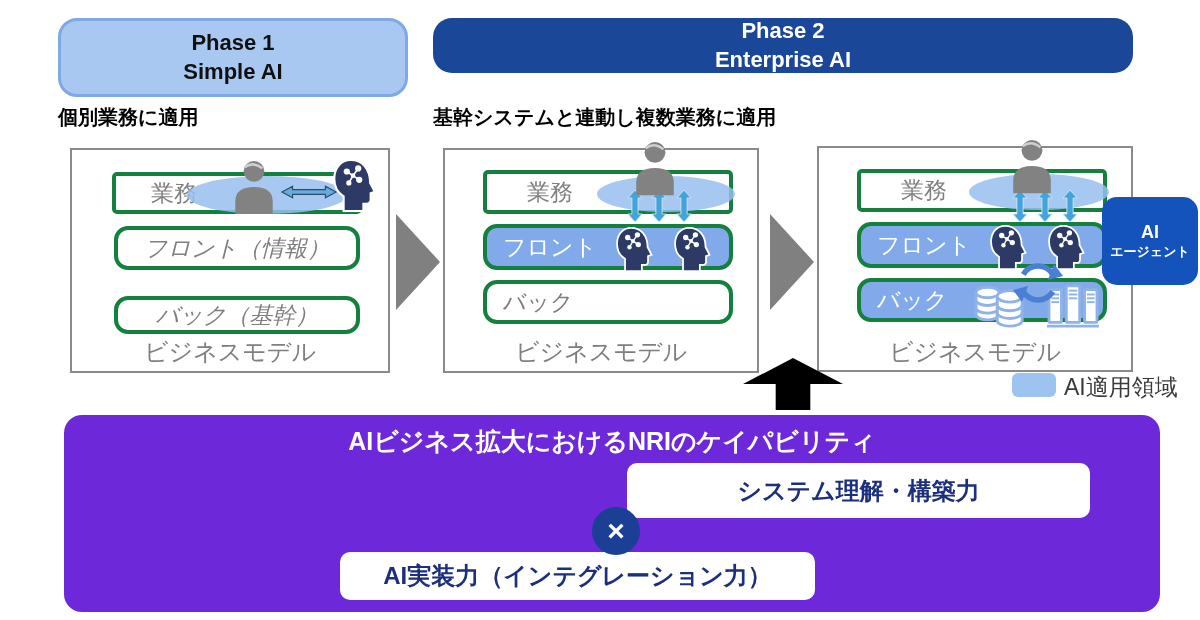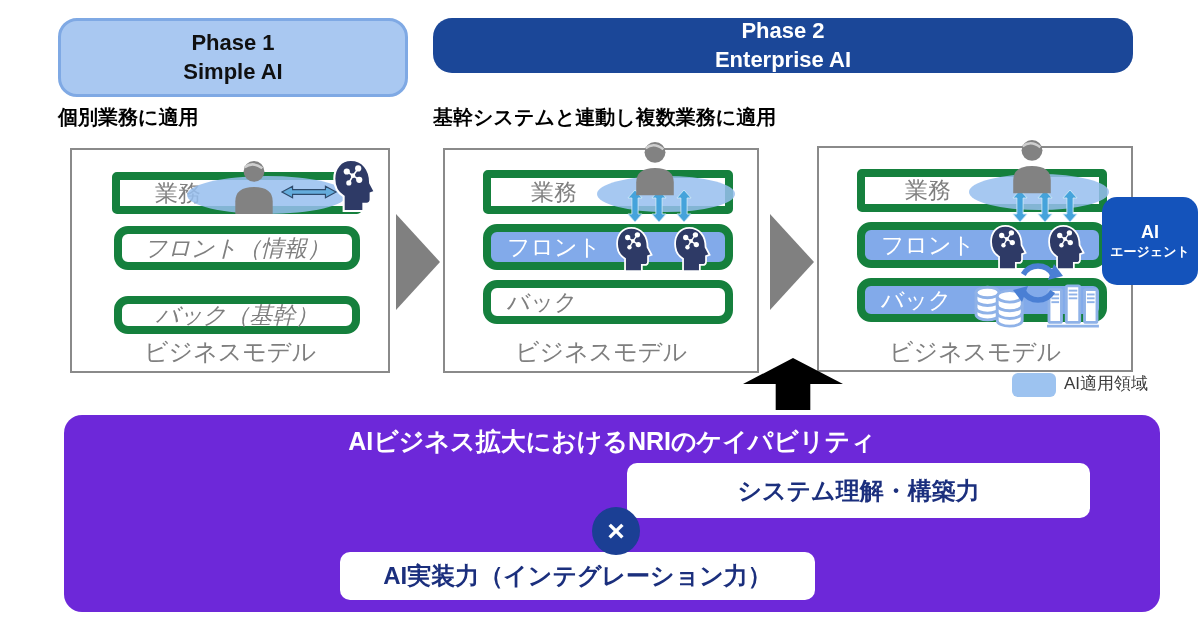--- a/index.html
+++ b/index.html
@@ -11,21 +11,21 @@
   .phase-box{display:flex;flex-direction:column;align-items:center;justify-content:center;
              font-weight:bold;font-size:22px;line-height:1.3;border-radius:19px;text-align:center;}
   .phase1{left:58px;top:18px;width:350px;height:79px;background:#A9C8F1;border:3px solid #7FA9E4;color:#101010;box-sizing:border-box;}
   .phase2{left:433px;top:18px;width:700px;height:55px;background:#1B4798;color:#ffffff;}
   .caption{position:absolute;top:104px;font-weight:bold;color:#000;font-size:20px;text-align:left;}
   .caption1{left:58px;width:350px;}
   .caption2{left:433px;width:700px;}
 
   
   .model-box{position:absolute;background:#fff;border:2px solid #8A8A8A;box-sizing:border-box;}
-  .row{position:absolute;border:8px solid #15803d;background:#fff;box-sizing:border-box;
+  .row{position:absolute;border:4px solid #15803d;background:#fff;box-sizing:border-box;
        display:flex;align-items:center;color:#7F7F7F;font-size:23px;}
   .row-sq{border-radius:5px;}
   .row-rd{border-radius:14px;}
   .row-blue{background:#82AAEA;color:#ffffff;}
   .row-center{justify-content:center;font-style:italic;}
   .model-label{position:absolute;left:0;width:100%;text-align:center;color:#7F7F7F;font-size:24px;}
 
   .ellipse{position:absolute;background:rgba(150,190,238,0.85);border-radius:50%;}
 
   .tri-right{position:absolute;width:0;height:0;border-top:48px solid transparent;
@@ -33,21 +33,21 @@
 
   
   .agent-badge{left:1102px;top:197px;width:96px;height:88px;background:#1453BB;border-radius:15px;
                display:flex;flex-direction:column;align-items:center;justify-content:center;
                color:#fff;font-weight:bold;text-align:center;}
   .agent-badge .l1{font-size:18px;}
   .agent-badge .l2{font-size:13px;}
 
   
   .legend-swatch{left:1012px;top:373px;width:44px;height:24px;background:#9DC3F0;border-radius:6px;}
-  .legend-label{left:1064px;top:372px;font-size:17px;color:#3A3A3A;}
+  .legend-label{left:1064px;top:372px;font-size:23px;color:#3A3A3A;}
 
   
   .panel{left:64px;top:415px;width:1096px;height:197px;background:#6d28d9;border-radius:18px;}
   .panel-title{position:absolute;top:10px;left:0;width:100%;text-align:center;color:#fff;
                font-weight:bold;font-size:25px;}
   .cap-box{position:absolute;background:#fff;border-radius:10px;display:flex;align-items:center;
            justify-content:center;font-weight:bold;color:#1B2F7D;font-size:24px;}
   .multiply{position:absolute;left:528px;top:92px;width:48px;height:48px;border-radius:50%;
             background:#1B3F94;color:#fff;display:flex;align-items:center;justify-content:center;
             font-size:30px;font-weight:bold;z-index:3;}

